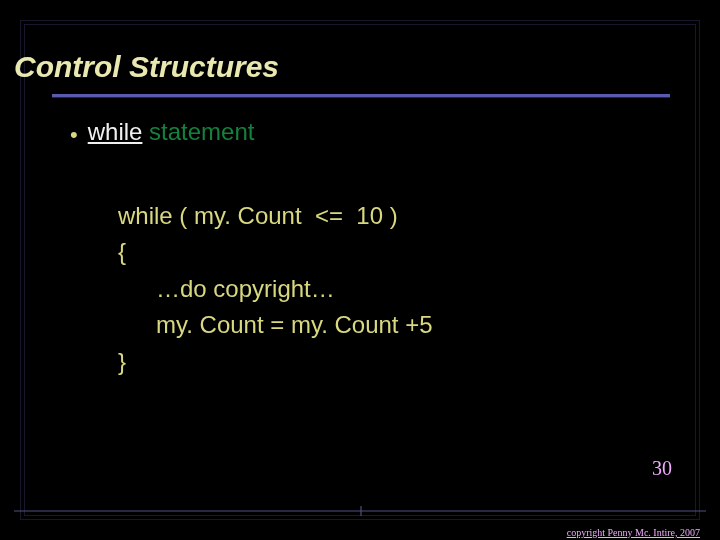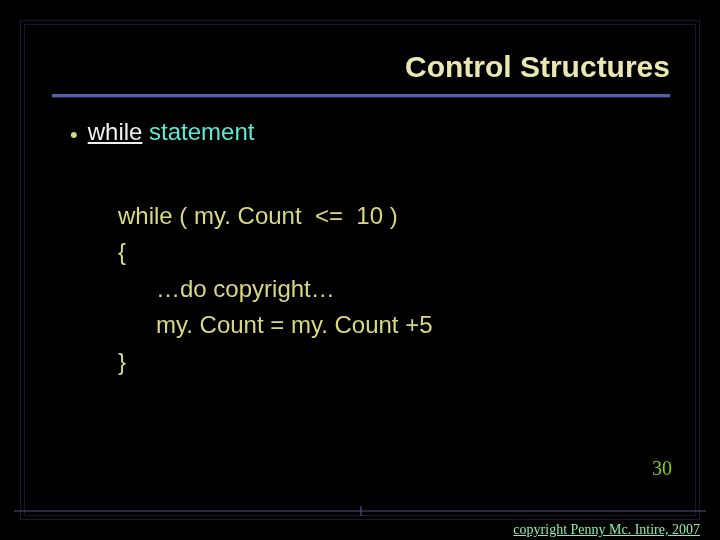--- a/index.html
+++ b/index.html
@@ -27,21 +27,21 @@
   .frame-inner {
     position: absolute;
     top: 10px; left: 10px; right: 10px; bottom: 10px;
     border: 1px solid rgba(70,70,120,0.35);
   }
   .title-wrap {
     position: absolute;
     top: 36px;
     left: 0;
     right: 36px;
-    text-align: right;
+    font-style: italic;
   }
   .title {
     display: inline-block;
     font-weight: bold;
     font-size: 30px;
     color: #e8e8b0;
     letter-spacing: 0px;
   }
   .title-underline {
     position: absolute;
@@ -67,37 +67,37 @@
     color: #d8d880;
     font-size: 22px;
     line-height: 1;
     position: relative;
     top: 2px;
   }
   .bullet-text {
     font-size: 24px;
   }
   .bt-white { color: #f0f0f0; text-decoration: underline; }
-  .bt-yellow { color: #5eead4; }
+  .bt-yellow { color: #15803d; }
   .code-block {
     position: absolute;
     top: 184px;
     left: 104px;
     right: 60px;
     font-size: 24px;
     line-height: 1.52;
     color: #d8d880;
   }
   .code-line { white-space: pre; }
   .indent1 { padding-left: 38px; }
   .slide-number {
     position: absolute;
     right: 34px;
     bottom: 46px;
-    color: #84cc16;
+    color: #f0abfc;
     font-family: "Times New Roman", Times, serif;
     font-size: 20px;
   }
   .footer-bar {
     position: absolute;
     left: 0; right: 0; bottom: 0;
     height: 30px;
   }
   .footer-rule {
     position: absolute;
@@ -110,23 +110,23 @@
     left: 50%;
     top: -4px;
     width: 2px;
     height: 10px;
     background: rgba(80,80,130,0.6);
   }
   .copyright {
     position: absolute;
     right: 20px;
     bottom: 2px;
-    color: #86efac;
+    color: #f0abfc;
     font-family: "Times New Roman", Times, serif;
-    font-size: 14px;
+    font-size: 10px;
     text-decoration: underline;
   }
 </style>
 </head>
 <body>
 
 <div class="slide">
   <div class="frame-outer"></div>
   <div class="frame-inner"></div>
 

